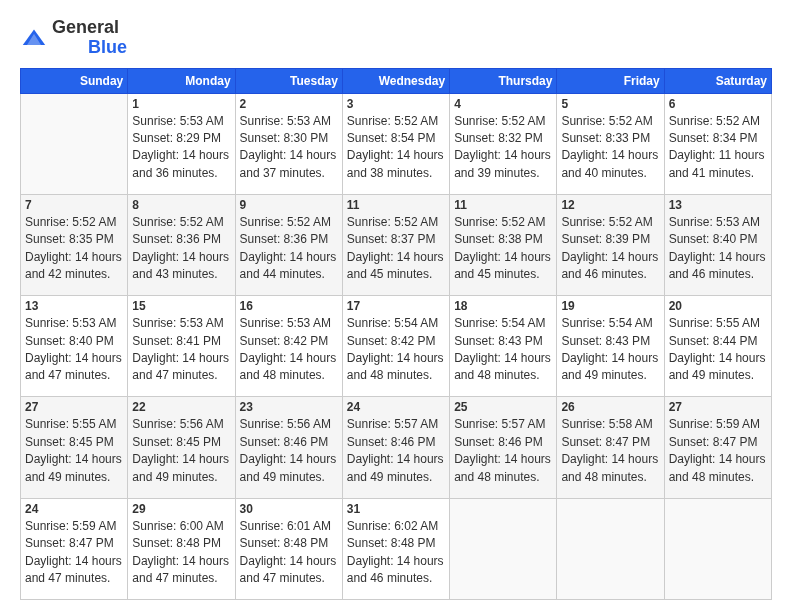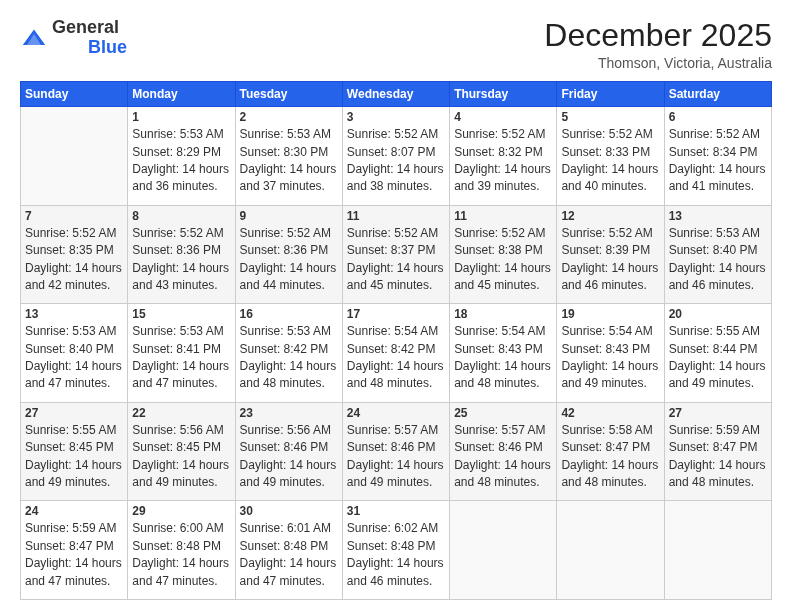--- a/index.html
+++ b/index.html
@@ -58,21 +58,21 @@
       width: 100%;
       border-collapse: collapse;
       flex: 1;
     }
     .calendar th {
       background: #2563eb;
       color: #fff;
       font-size: 12px;
       font-weight: bold;
       padding: 5px 4px;
-      text-align: left;
+      text-align: right;
       border: 1px solid #1d4ed8;
     }
     .calendar td {
       border: 1px solid #ccc;
       vertical-align: top;
       padding: 3px 4px;
       font-size: 9.5px;
       color: #333;
       width: calc(100% / 7);
       height: 88px;
@@ -103,24 +103,20 @@
     <div class="logo">
       <svg class="logo-icon" viewBox="0 0 40 40">
         <polygon points="20,8 36,30 4,30" fill="#2563eb"></polygon>
         <polygon points="20,14 30,30 10,30" fill="#fff" opacity="0.3"></polygon>
       </svg>
       <div class="logo-text">
         <span class="logo-general">General</span><br>
         <span class="logo-blue">Blue</span>
       </div>
     </div>
-    <div class="title-block">
-      <div class="month-title">December 2025</div>
-      <div class="location">Thomson, Victoria, Australia</div>
-    </div>
   </div>
 
   <table class="calendar">
     <thead>
       <tr>
       <th>Sunday</th>
           <th>Monday</th>
           <th>Tuesday</th>
           <th>Wednesday</th>
           <th>Thursday</th>
@@ -134,33 +130,33 @@
           <td>
             <span class="day-number">1</span>
             <div class="day-info"><span>Sunrise: 5:53 AM</span><br><span>Sunset: 8:29 PM</span><br><span>Daylight: 14 hours and 36 minutes.</span></div>
           </td>
           <td>
             <span class="day-number">2</span>
             <div class="day-info"><span>Sunrise: 5:53 AM</span><br><span>Sunset: 8:30 PM</span><br><span>Daylight: 14 hours and 37 minutes.</span></div>
           </td>
           <td>
             <span class="day-number">3</span>
-            <div class="day-info"><span>Sunrise: 5:52 AM</span><br><span>Sunset: 8:07 PM</span><br><span>Daylight: 14 hours and 38 minutes.</span></div>
+            <div class="day-info"><span>Sunrise: 5:52 AM</span><br><span>Sunset: 8:54 PM</span><br><span>Daylight: 14 hours and 38 minutes.</span></div>
           </td>
           <td>
             <span class="day-number">4</span>
             <div class="day-info"><span>Sunrise: 5:52 AM</span><br><span>Sunset: 8:32 PM</span><br><span>Daylight: 14 hours and 39 minutes.</span></div>
           </td>
           <td>
             <span class="day-number">5</span>
             <div class="day-info"><span>Sunrise: 5:52 AM</span><br><span>Sunset: 8:33 PM</span><br><span>Daylight: 14 hours and 40 minutes.</span></div>
           </td>
           <td>
             <span class="day-number">6</span>
-            <div class="day-info"><span>Sunrise: 5:52 AM</span><br><span>Sunset: 8:34 PM</span><br><span>Daylight: 14 hours and 41 minutes.</span></div>
+            <div class="day-info"><span>Sunrise: 5:52 AM</span><br><span>Sunset: 8:34 PM</span><br><span>Daylight: 11 hours and 41 minutes.</span></div>
           </td>
         </tr>
         <tr class="row-shaded">
           <td>
             <span class="day-number">7</span>
             <div class="day-info"><span>Sunrise: 5:52 AM</span><br><span>Sunset: 8:35 PM</span><br><span>Daylight: 14 hours and 42 minutes.</span></div>
           </td>
           <td>
             <span class="day-number">8</span>
             <div class="day-info"><span>Sunrise: 5:52 AM</span><br><span>Sunset: 8:36 PM</span><br><span>Daylight: 14 hours and 43 minutes.</span></div>
@@ -231,21 +227,21 @@
           </td>
           <td>
             <span class="day-number">24</span>
             <div class="day-info"><span>Sunrise: 5:57 AM</span><br><span>Sunset: 8:46 PM</span><br><span>Daylight: 14 hours and 49 minutes.</span></div>
           </td>
           <td>
             <span class="day-number">25</span>
             <div class="day-info"><span>Sunrise: 5:57 AM</span><br><span>Sunset: 8:46 PM</span><br><span>Daylight: 14 hours and 48 minutes.</span></div>
           </td>
           <td>
-            <span class="day-number">42</span>
+            <span class="day-number">26</span>
             <div class="day-info"><span>Sunrise: 5:58 AM</span><br><span>Sunset: 8:47 PM</span><br><span>Daylight: 14 hours and 48 minutes.</span></div>
           </td>
           <td>
             <span class="day-number">27</span>
             <div class="day-info"><span>Sunrise: 5:59 AM</span><br><span>Sunset: 8:47 PM</span><br><span>Daylight: 14 hours and 48 minutes.</span></div>
           </td>
         </tr>
         <tr>
           <td>
             <span class="day-number">24</span>

